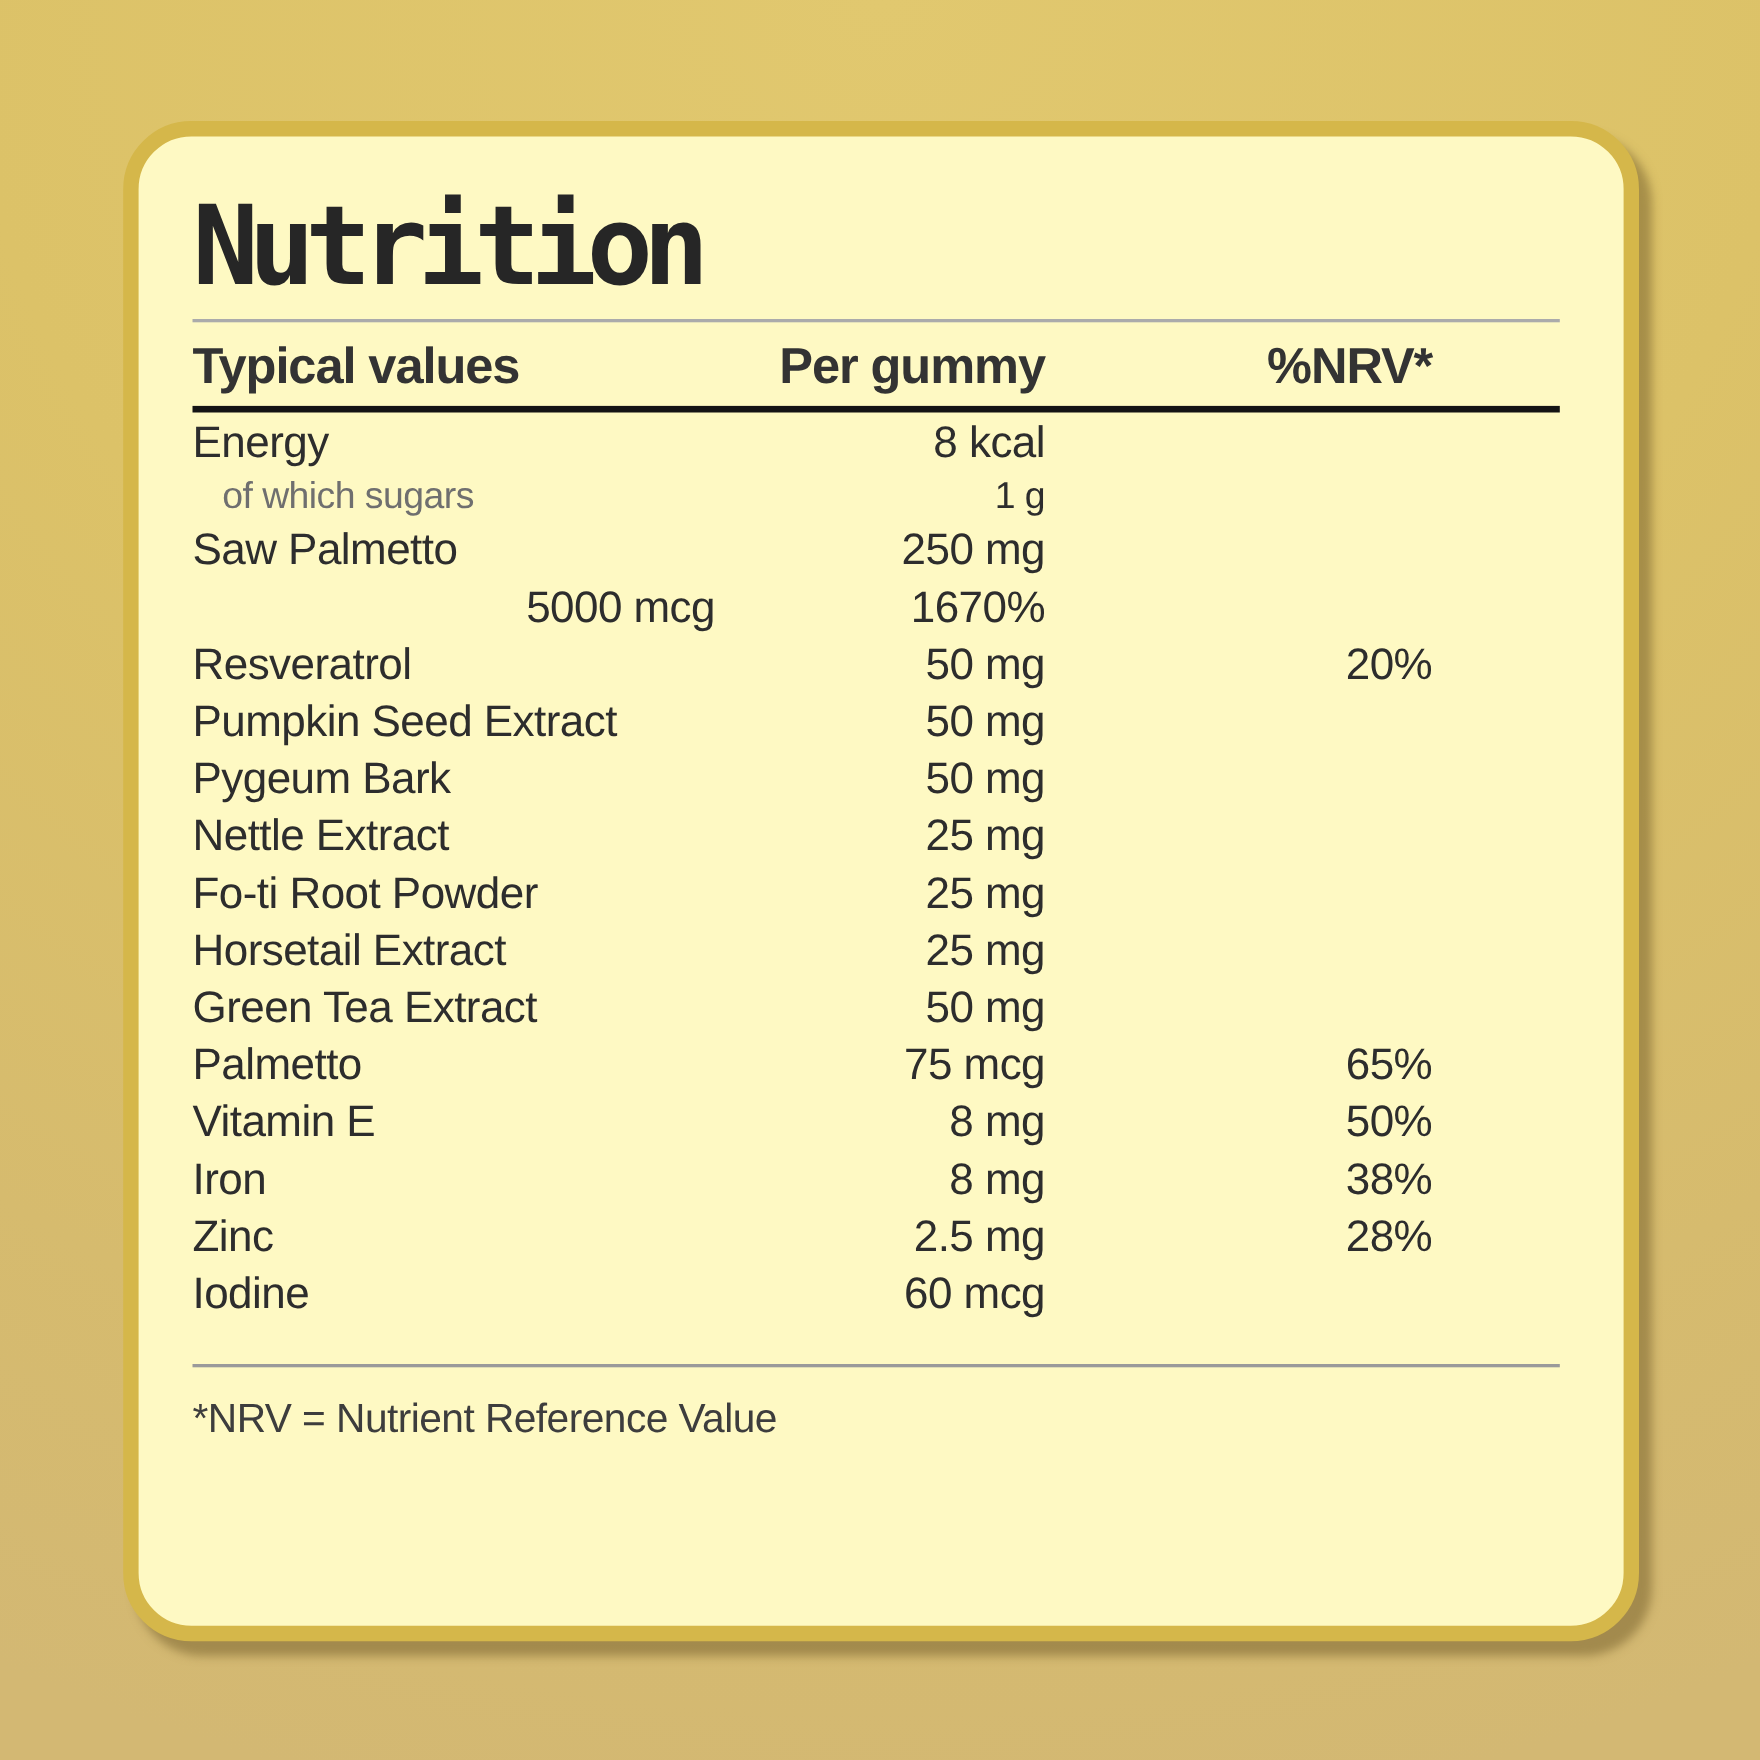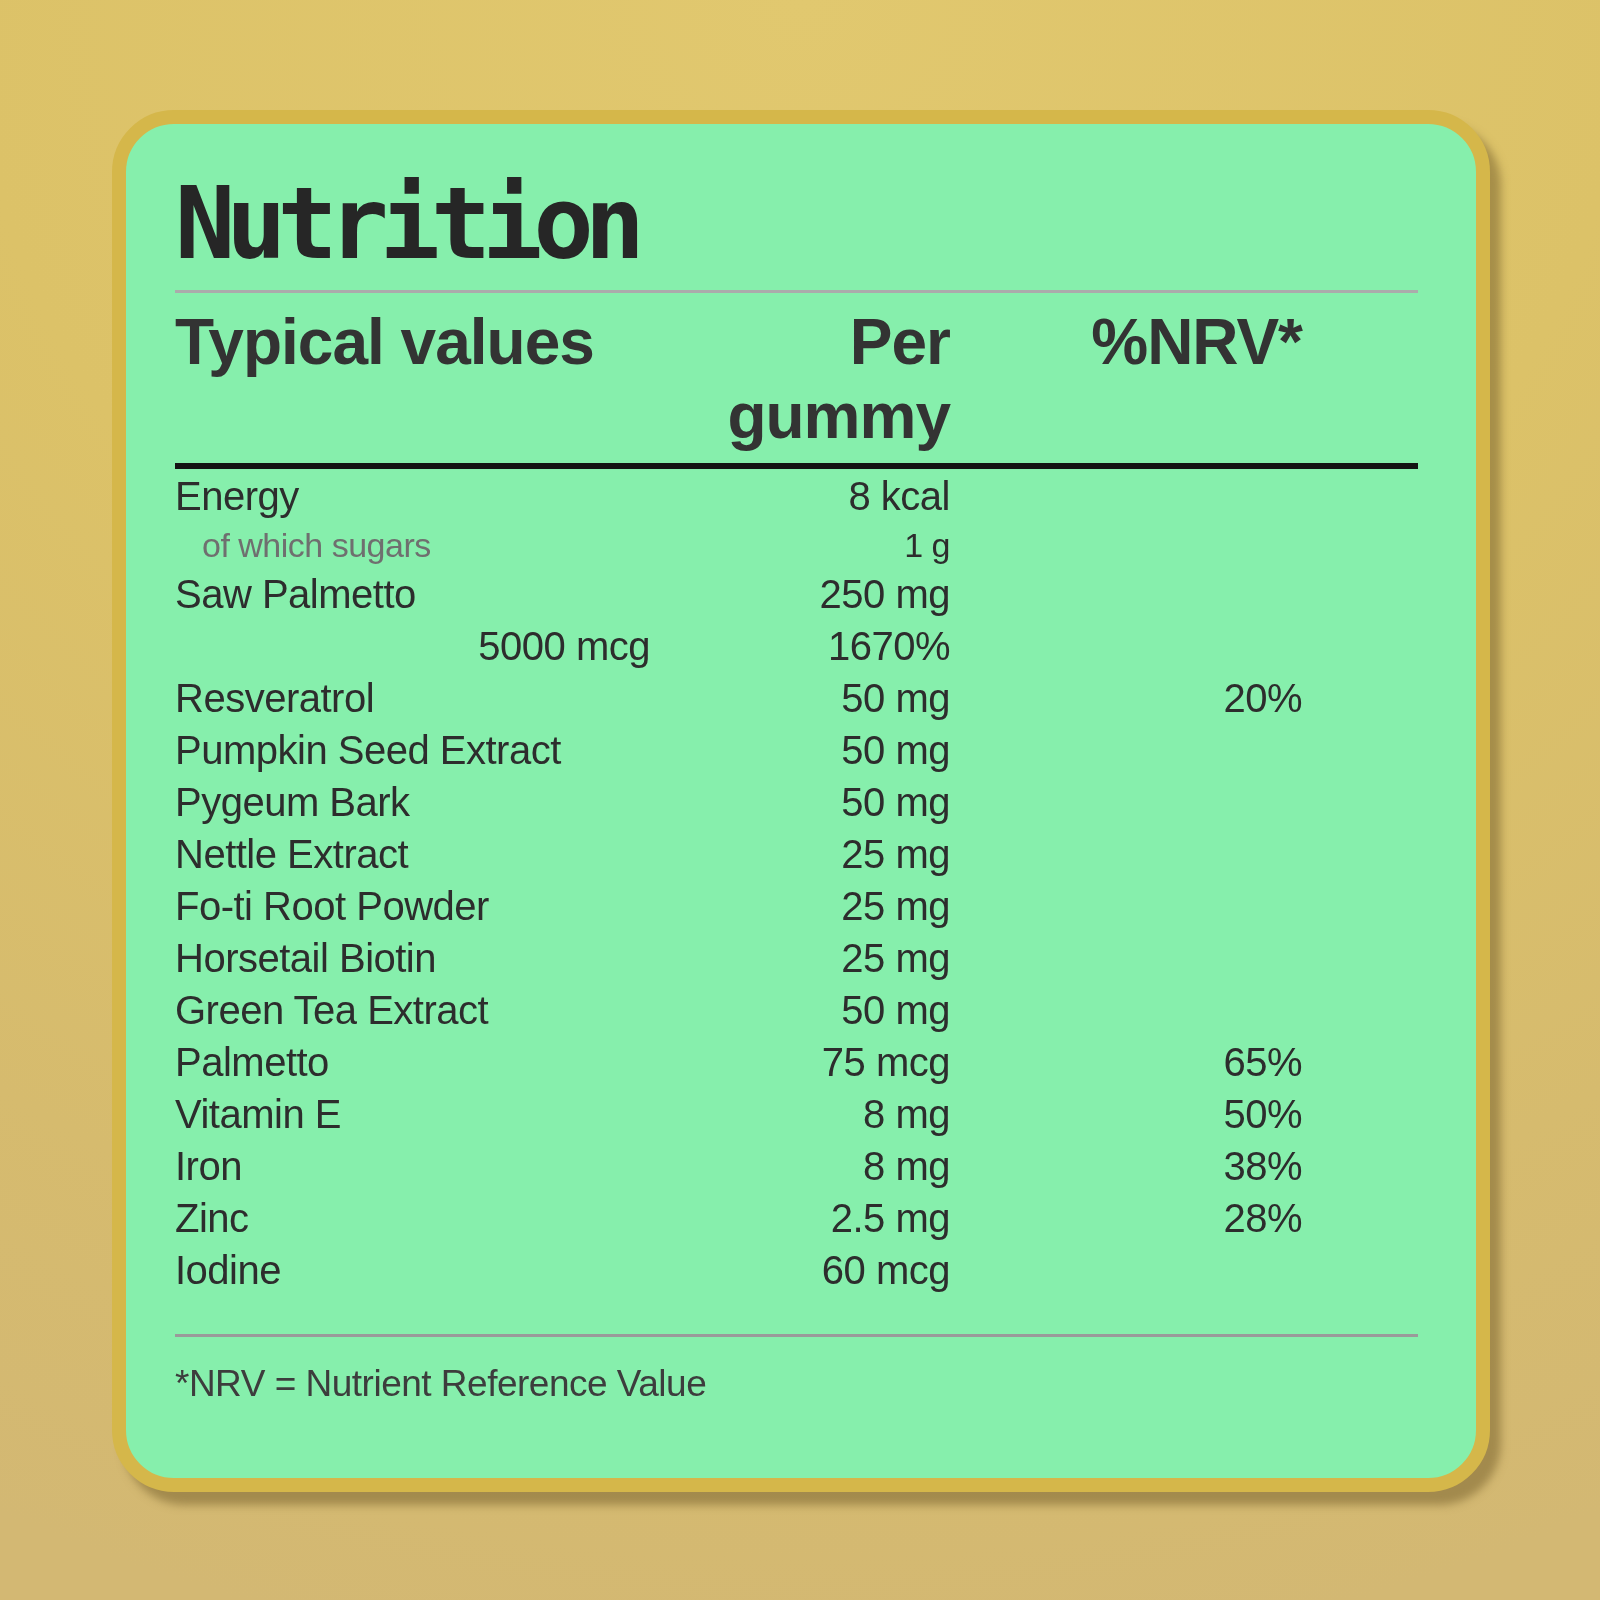--- a/index.html
+++ b/index.html
@@ -16,21 +16,21 @@
     font-family: "Liberation Sans", sans-serif;
     color: #2d2d2d;
   }
   .card {
     position: absolute;
     left: 112px;
     top: 110px;
     width: 1378px;
     height: 1382px;
     box-sizing: border-box;
-    background: #86efac;
+    background: #fef9c3;
     border: 14px solid #d5b74a;
     border-radius: 62px;
     box-shadow: 11px 13px 9px rgba(122, 101, 47, 0.55);
   }
   .content {
     padding: 36px 58px 0 49px;
   }
   h1.title {
     margin: 14px 0 0 0;
     font-family: "DejaVu Sans Mono", monospace;
@@ -60,21 +60,21 @@
   }
   .grid {
     display: grid;
     grid-template-columns: 1fr 300px 352px;
     padding-right: 116px;
   }
   .header-row {
     margin-top: 12px;
     padding-bottom: 10px;
     align-items: baseline;
-    font-size: 64px;
+    font-size: 46px;
     font-weight: bold;
     color: #333333;
     letter-spacing: -1px;
   }
   .rows {
     margin-top: 1px;
   }
   .row {
     height: 52px;
     align-items: center;
@@ -166,21 +166,21 @@
     <div class="col-nrv"></div>
   </div>
 
   <div class="grid row">
     <div class="col-label">Fo-ti Root Powder</div>
     <div class="col-amount">25 mg</div>
     <div class="col-nrv"></div>
   </div>
 
   <div class="grid row">
-    <div class="col-label">Horsetail Biotin</div>
+    <div class="col-label">Horsetail Extract</div>
     <div class="col-amount">25 mg</div>
     <div class="col-nrv"></div>
   </div>
 
   <div class="grid row">
     <div class="col-label">Green Tea Extract</div>
     <div class="col-amount">50 mg</div>
     <div class="col-nrv"></div>
   </div>
 

